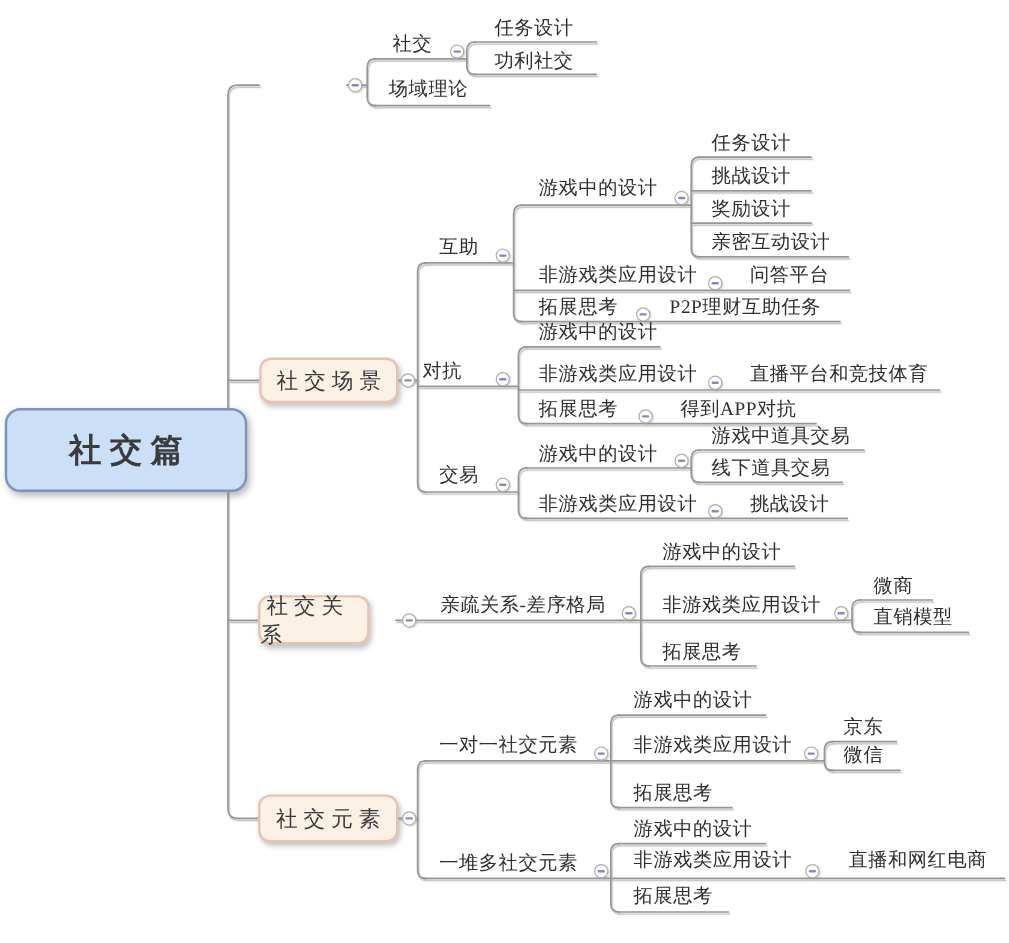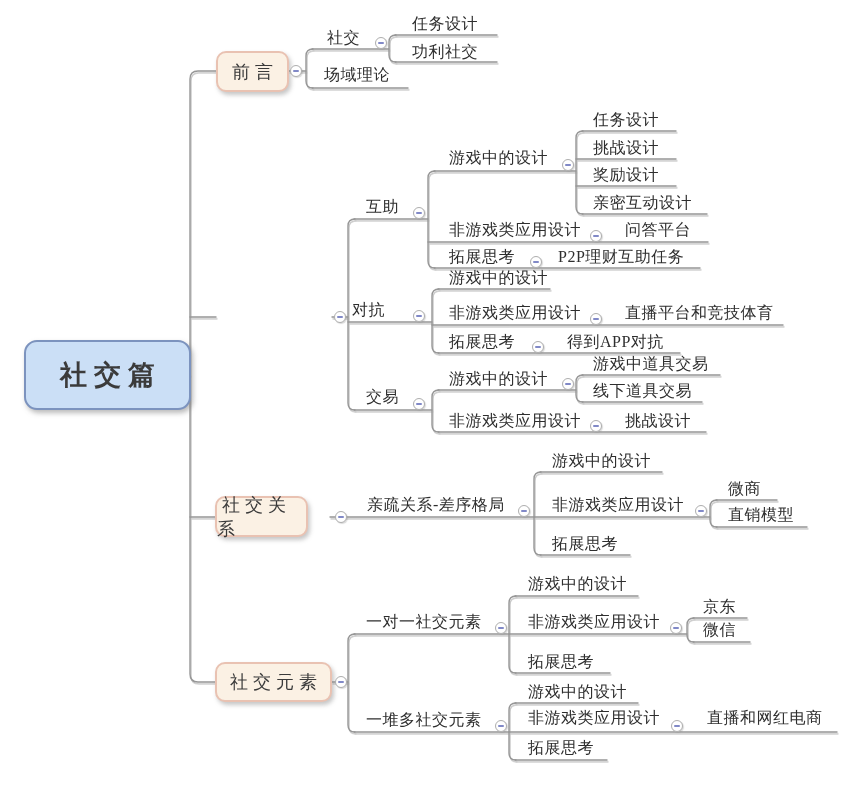--- a/index.html
+++ b/index.html
@@ -116,26 +116,26 @@
       <path d="M693,618 H747"></path>
       <path d="M693,642 H750"></path>
 
       <path d="M516,703 Q509,703 509,710 V753 Q509,760 516,760"></path>
       <path d="M515,703 H638"></path>
       <path d="M509,732 H837"></path>
       <path d="M515,760 H607"></path>
     </g>
   </svg>
 
-  <div class="root-box" style="left:24px;top:340px;width:167px;height:70px">
+  <div class="root-box" style="left:4px;top:340px;width:202px;height:70px">
     <span>社交篇</span>
   </div>
 
-  <div class="topic-box" style="left:216px;top:51px;width:73px;height:41px">
-    <span>前言</span>
+  <div class="topic-box" style="left:216px;top:298px;width:116px;height:38px">
+    <span>社交场景</span>
   </div>
   <div class="topic-box" style="left:215px;top:496px;width:93px;height:41px">
     <span>社交关系</span>
   </div>
   <div class="topic-box" style="left:215px;top:662px;width:117px;height:40px">
     <span>社交元素</span>
   </div>
 
   <div class="lbl" style="left:327px;top:30px">社交</div>
   <div class="lbl" style="left:412px;top:16px">任务设计</div>

